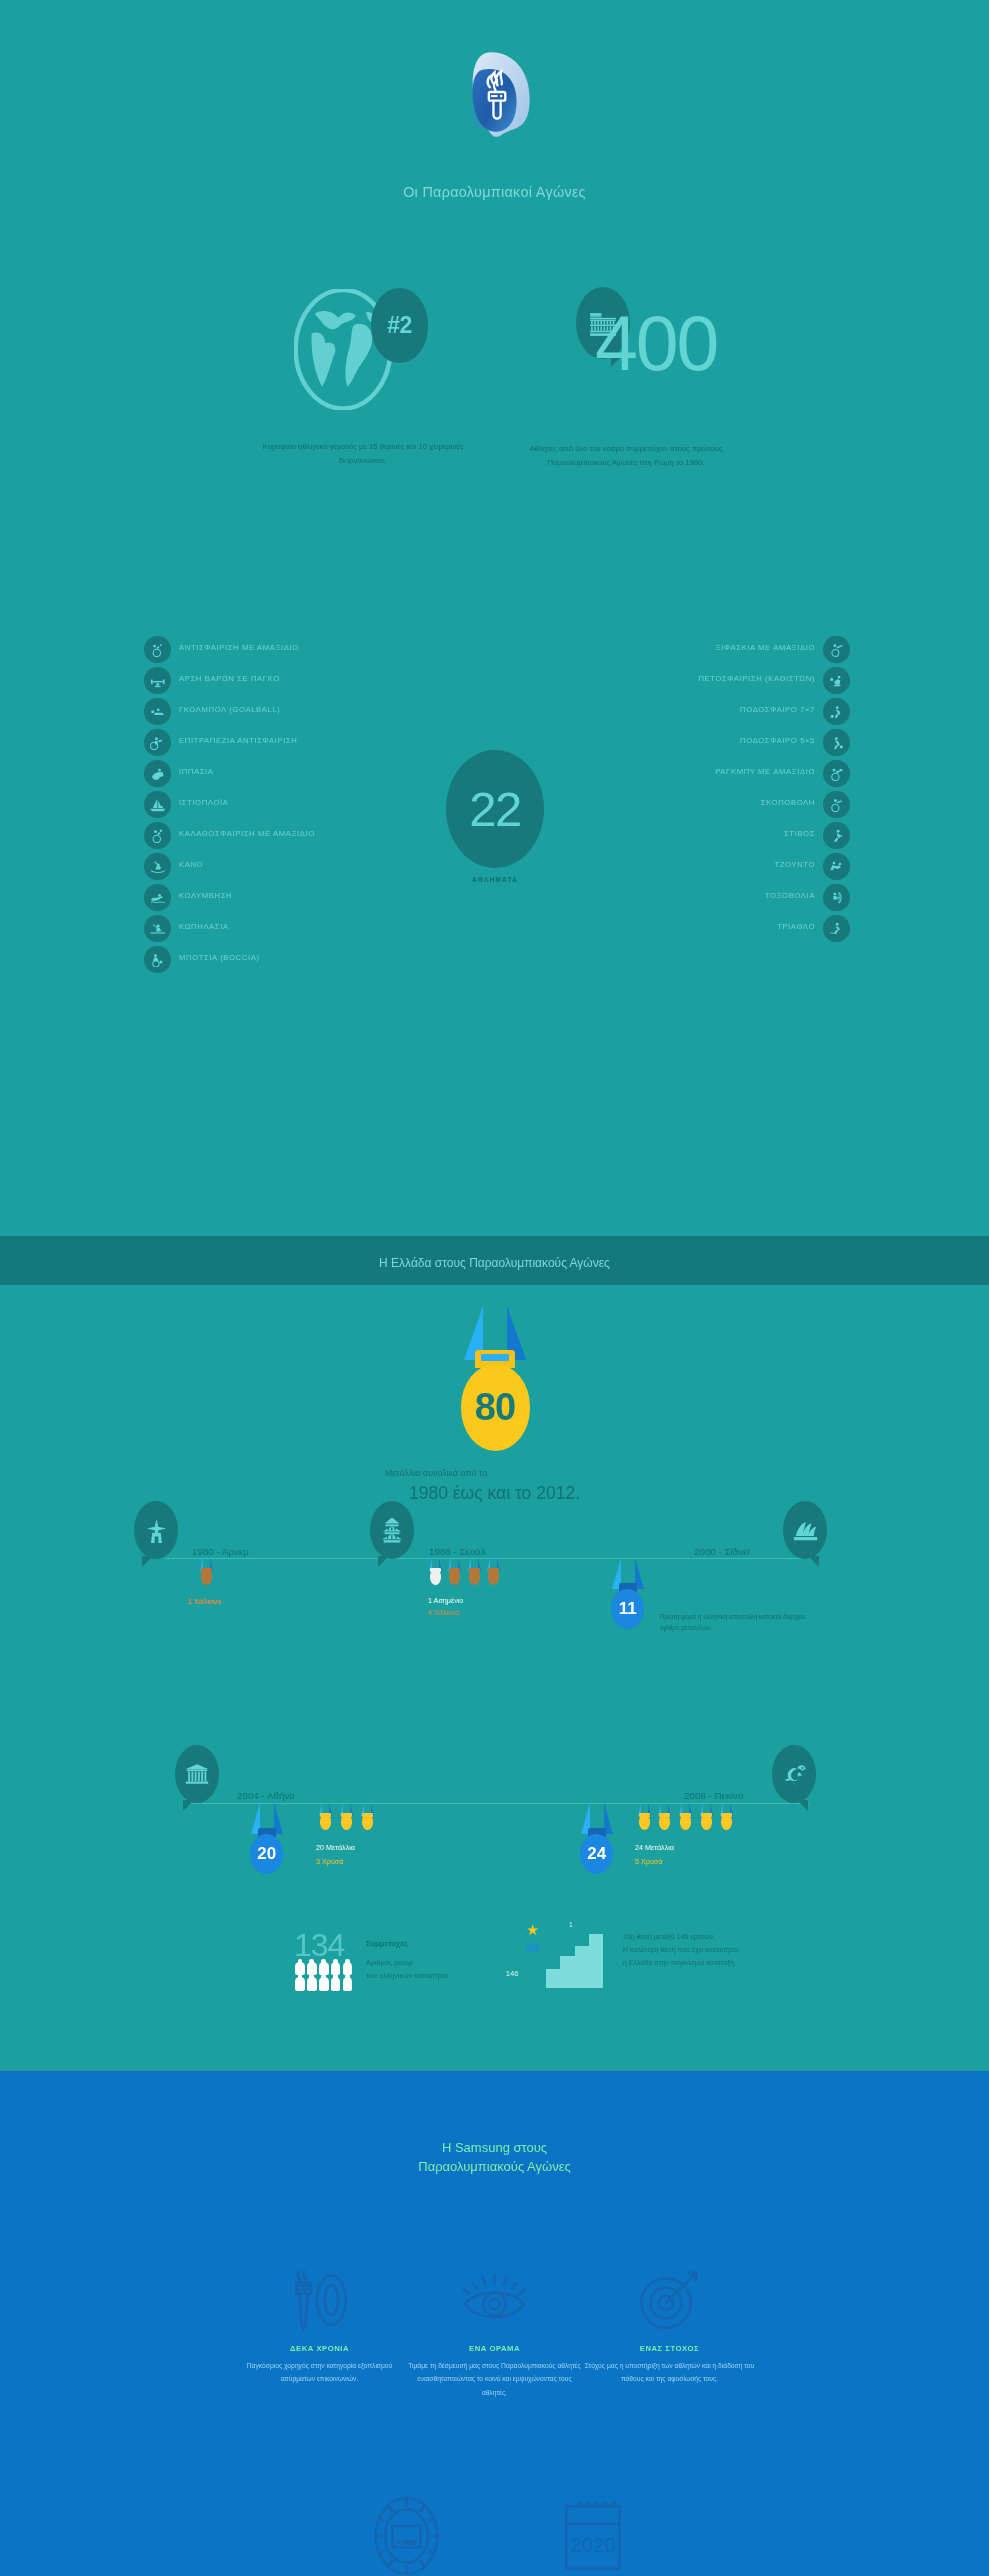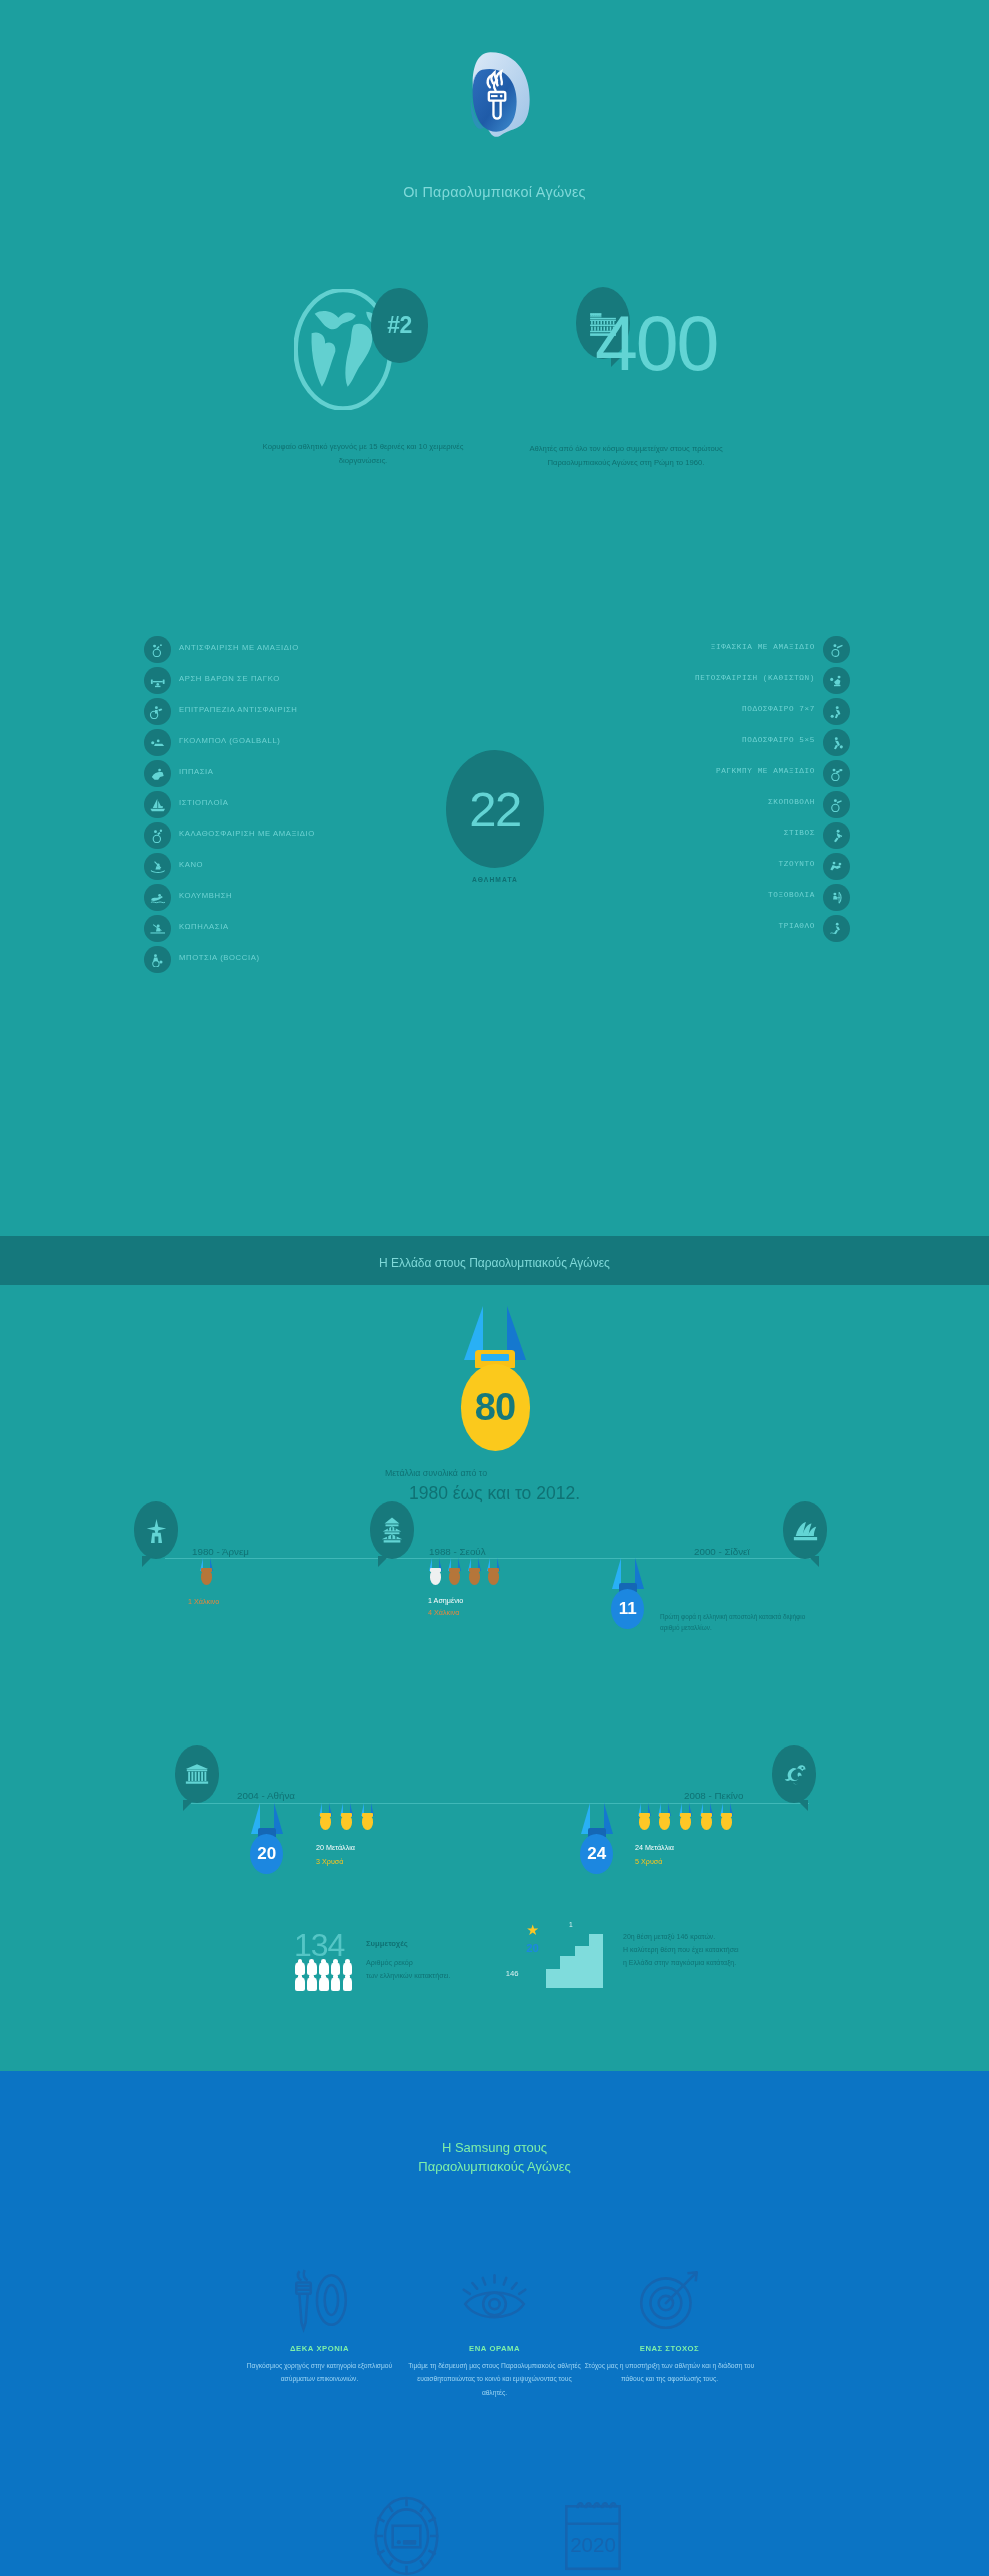--- a/index.html
+++ b/index.html
@@ -56,21 +56,21 @@
   }
   .stat-cap {
     font-size:7.7px; color:#0e7070; line-height:1.75; margin-top:7.2px;
   }
   #stat-400 .stat-cap { margin-top:9.3px; }
 
   
   #sports { position:absolute; left:0; top:634px; width:989px; height:443px; }
   .sp-col { position:absolute; top:0; width:330px; }
   #sp-left  { left:144px;  }
-  #sp-right { left:520px;font-family:Liberation Mono, monospace; }
+  #sp-right { left:520px; }
   .sp-row { position:relative; height:31px; }
   .sp-pill {
     position:absolute; top:2.1px; width:27px; height:27px;
     background:#17797c; border-radius:13.4px/14px;
     display:flex; align-items:center; justify-content:center;
   }
   #sp-left  .sp-pill { left:0; }
   #sp-right .sp-pill { right:0; }
   .sp-label {
     position:absolute; top:8.8px; font-size:7.7px; color:#6fd3d3;
@@ -325,37 +325,37 @@
             <rect x="8" y="17.5" width="22" height="3"></rect>
             <circle cx="19" cy="25" r="3"></circle>
             <path d="M13 28 h12 v3 h-12z"></path>
           </svg>
         </span>
         <span class="sp-label">ΑΡΣΗ ΒΑΡΩΝ ΣΕ ΠΑΓΚΟ</span>
       </div>
       <div class="sp-row">
         <span class="sp-pill">
           <svg viewBox="0 0 38 34" width="17.5" height="15.5" fill="#62d4d4">
+            <circle cx="8" cy="17" r="3.4"></circle>
+            <path d="M13 19 h16 l4 5 h-22z"></path>
+            <circle cx="20" cy="13" r="3"></circle>
+          </svg>
+        </span>
+        <span class="sp-label">ΓΚΟΛΜΠΟΛ (GOALBALL)</span>
+      </div>
+      <div class="sp-row">
+        <span class="sp-pill">
+          <svg viewBox="0 0 38 34" width="17.5" height="15.5" fill="#62d4d4">
             <circle cx="16" cy="8" r="3.2"></circle>
             <path d="M20 12 l7 -2 2 3 -7 3z"></path>
             <circle cx="11" cy="24" r="8" fill="none" stroke="#62d4d4" stroke-width="2.4"></circle>
             <path d="M13 13 h6 v8 h-6z"></path>
           </svg>
         </span>
         <span class="sp-label">ΕΠΙΤΡΑΠΕΖΙΑ ΑΝΤΙΣΦΑΙΡΙΣΗ</span>
-      </div>
-      <div class="sp-row">
-        <span class="sp-pill">
-          <svg viewBox="0 0 38 34" width="17.5" height="15.5" fill="#62d4d4">
-            <circle cx="8" cy="17" r="3.4"></circle>
-            <path d="M13 19 h16 l4 5 h-22z"></path>
-            <circle cx="20" cy="13" r="3"></circle>
-          </svg>
-        </span>
-        <span class="sp-label">ΓΚΟΛΜΠΟΛ (GOALBALL)</span>
       </div>
       <div class="sp-row">
         <span class="sp-pill">
           <svg viewBox="0 0 38 34" width="17.5" height="15.5" fill="#62d4d4">
             <path d="M6 24 C12 14 22 12 30 14 l2 8 -8 2 -4 6 -8 0z"></path>
             <circle cx="23" cy="9" r="3"></circle>
             <path d="M20 12 l6 3 -2 4z"></path>
           </svg>
         </span>
         <span class="sp-label">ΙΠΠΑΣΙΑ</span>
@@ -567,21 +567,21 @@
     </g>
   </svg>
 </div>
 <div class="tl-year" style="left:192px; top:1546px;">1980 - Άρνεμ</div>
 <div class="hang small" style="left:200px; top:1558px;">
   <div class="rb-l"></div>
     <div class="rb-r"></div>
   <div class="pellet c-bronze"></div>
     <div class="cap c-bronze"></div>
 </div>
-<div class="tl-m m-bronze" style="left:188px; top:1597px;">1 Χάλκινο</div>
+<div class="tl-m m-bronze" style="left:188px; top:1597px;font-weight:bold;">1 Χάλκινο</div>
 
 <div class="tl-bubble" style="left:370px; top:1501px;">
   <svg viewBox="0 0 56 60" width="26" height="28">
     <g fill="#62d4d4">
       <path d="M28 3 L44 16 L12 16 Z"></path>
       <rect x="14" y="18" width="28" height="4"></rect>
       <path d="M28 22 L48 33 L8 33 Z"></path>
       <rect x="12" y="35" width="32" height="4"></rect>
       <path d="M28 39 L50 50 L6 50 Z"></path>
       <rect x="10" y="52" width="36" height="5"></rect>

